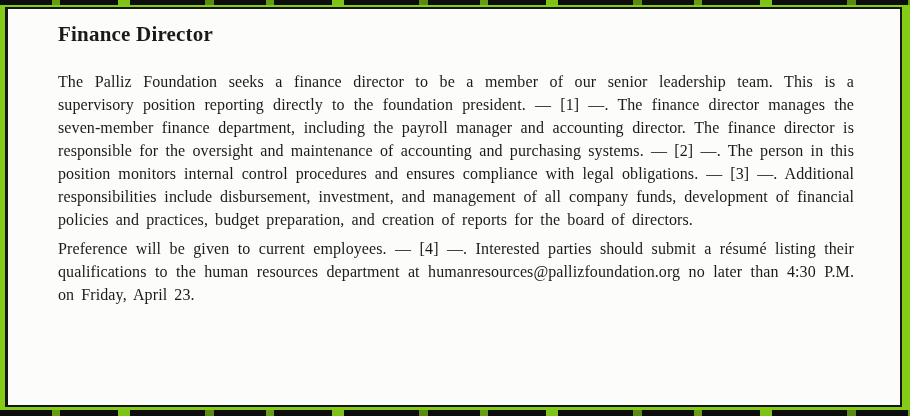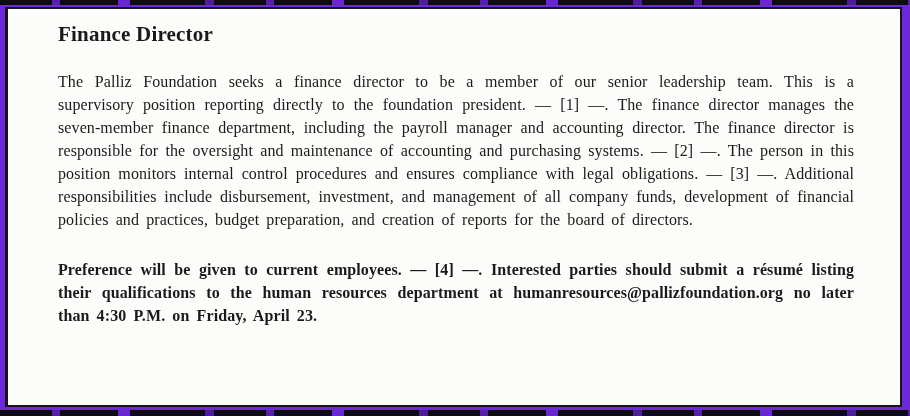--- a/index.html
+++ b/index.html
@@ -4,21 +4,21 @@
 <style>
   html, body {
     margin: 0;
     padding: 0;
     background: #ffffff;
   }
   .page {
     position: relative;
     width: 910px;
     height: 416px;
-    background: #6d28d9;
+    background: #84cc16;
     overflow: hidden;
     font-family: "Liberation Serif", "DejaVu Serif", serif;
     color: #1a1a1a;
   }
   
   .scan-band {
     position: absolute;
     left: 0;
     right: 0;
     background:
@@ -54,22 +54,21 @@
   }
   .doc-paragraph {
     font-size: 16px;
     line-height: 23px;
     text-align: justify;
     word-spacing: 3px;
     letter-spacing: 0.1px;
     margin: 0;
   }
   .doc-paragraph + .doc-paragraph {
-    margin-top: 27px;
-    font-weight: bold;
+    margin-top: 6px;
   }
 </style>
 </head>
 <body>
 
 <div class="page">
 
   <div class="scan-band top"></div>
 
   <div class="frame">

